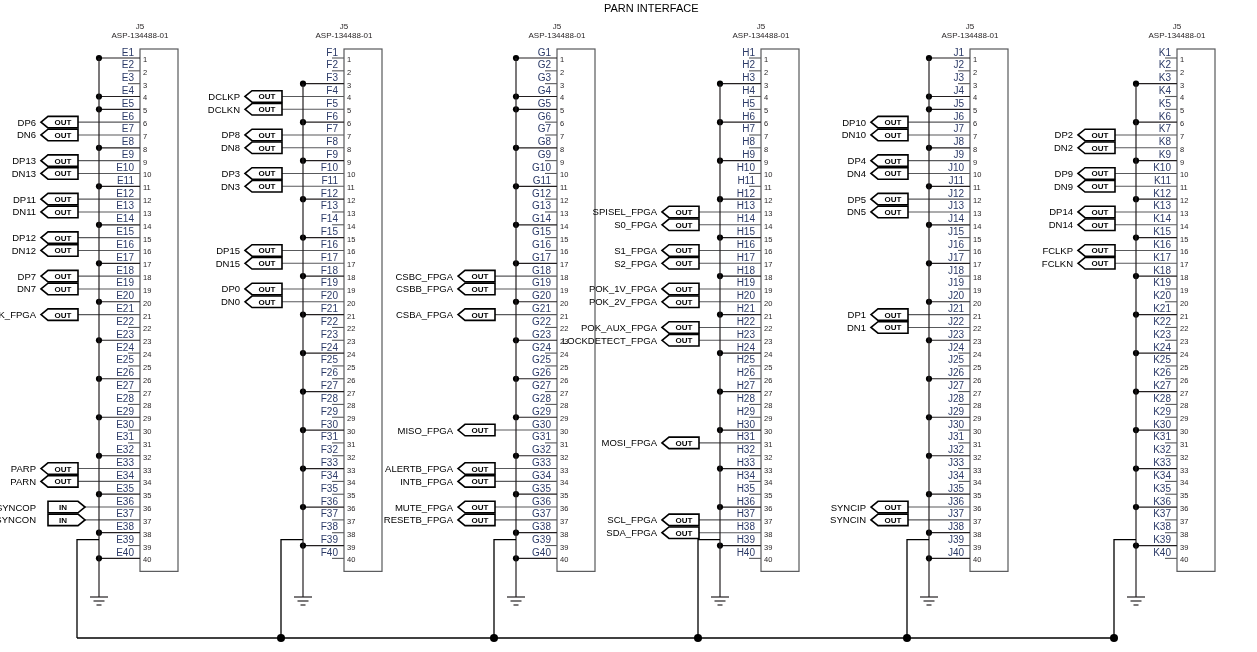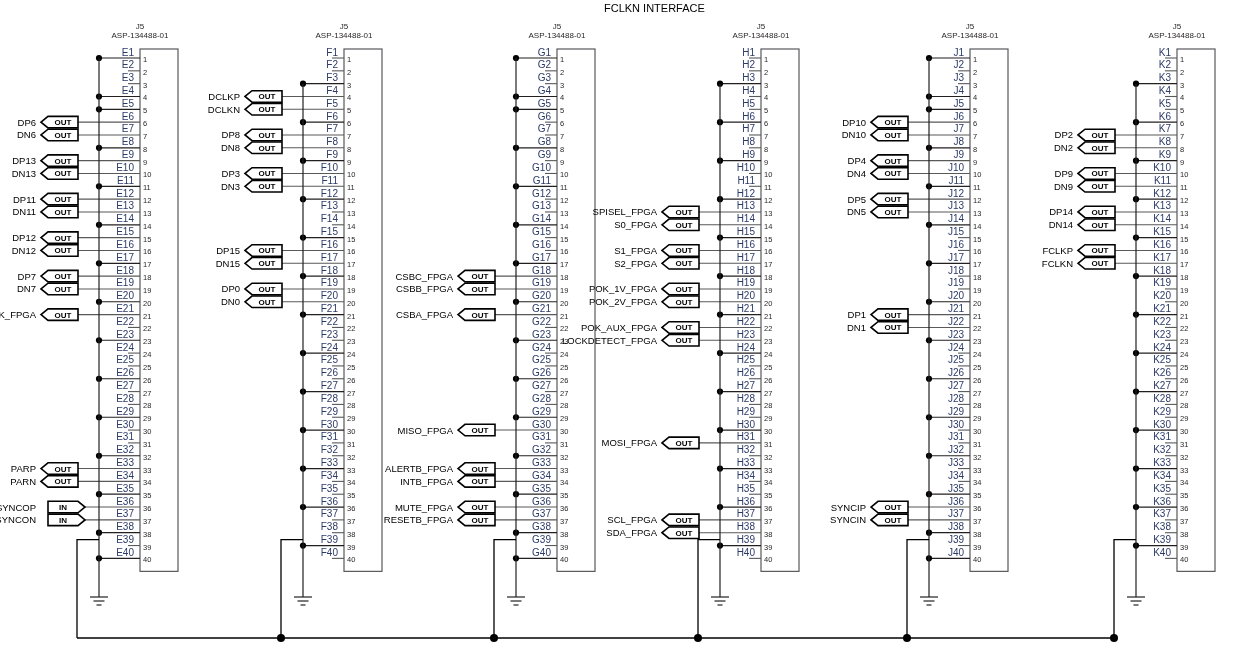--- a/index.html
+++ b/index.html
@@ -17,21 +17,21 @@
   .gndwire{stroke:#231f20;stroke-width:1.2;fill:none;}
   .bus{stroke:#000;stroke-width:1.3;fill:none;}
   .body{stroke:#58595b;stroke-width:1.2;fill:none;}
   .port{stroke:#000;stroke-width:1.6;fill:#fff;}
   .dot{fill:#000;}
 </style>
 </head>
 <body>
 
 <div id="stage">
-  <div class="title" id="sheet-title" style="left: 604px; top: 2px;">FCLKN INTERFACE</div>
+  <div class="title" id="sheet-title" style="left: 604px; top: 2px;">PARN INTERFACE</div>
   <svg id="svg" viewBox="0 0 1257 652" xmlns="http://www.w3.org/2000/svg">
       <line x1="77" y1="638" x2="1114" y2="638" class="bus"></line>
       <g>
         <rect x="140" y="49" width="38" height="522.37" class="body"></rect>
         <line x1="99" y1="58" x2="140" y2="58" class="gndwire"></line>
         <text x="134" y="55.5" text-anchor="end" class="pinlbl">E1</text>
         <text x="143" y="62" class="pinnum">1</text>
         <circle cx="99" cy="58" r="3.1" class="dot"></circle>
         <line x1="128" y1="70.83" x2="140" y2="70.83" class="wire"></line>
         <text x="134" y="68.33" text-anchor="end" class="pinlbl">E2</text>

